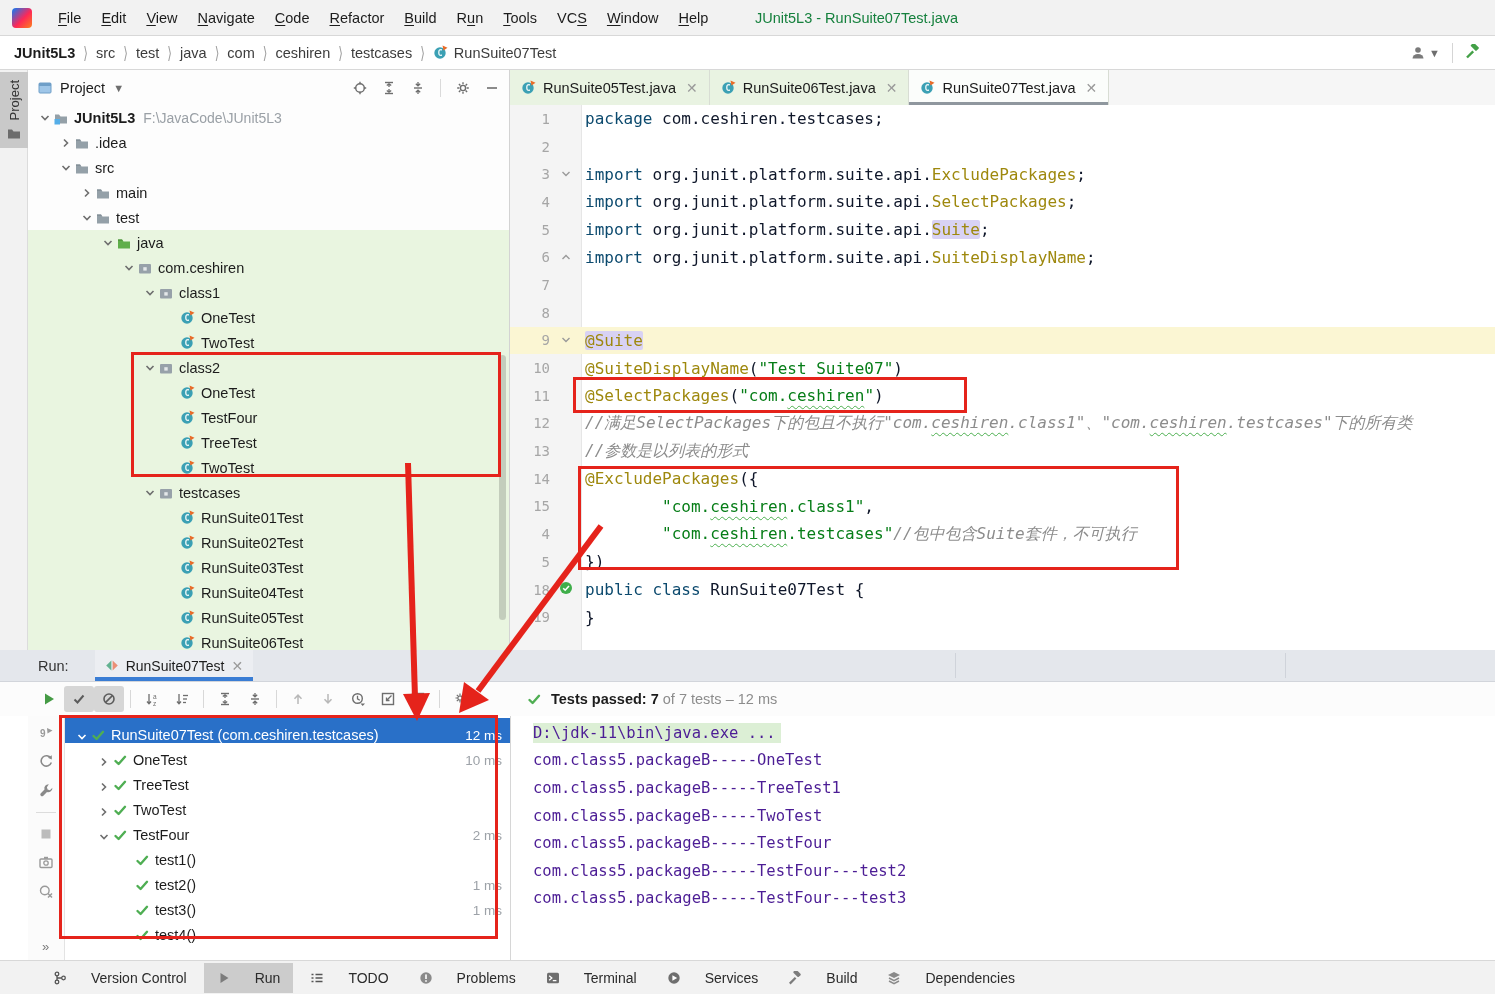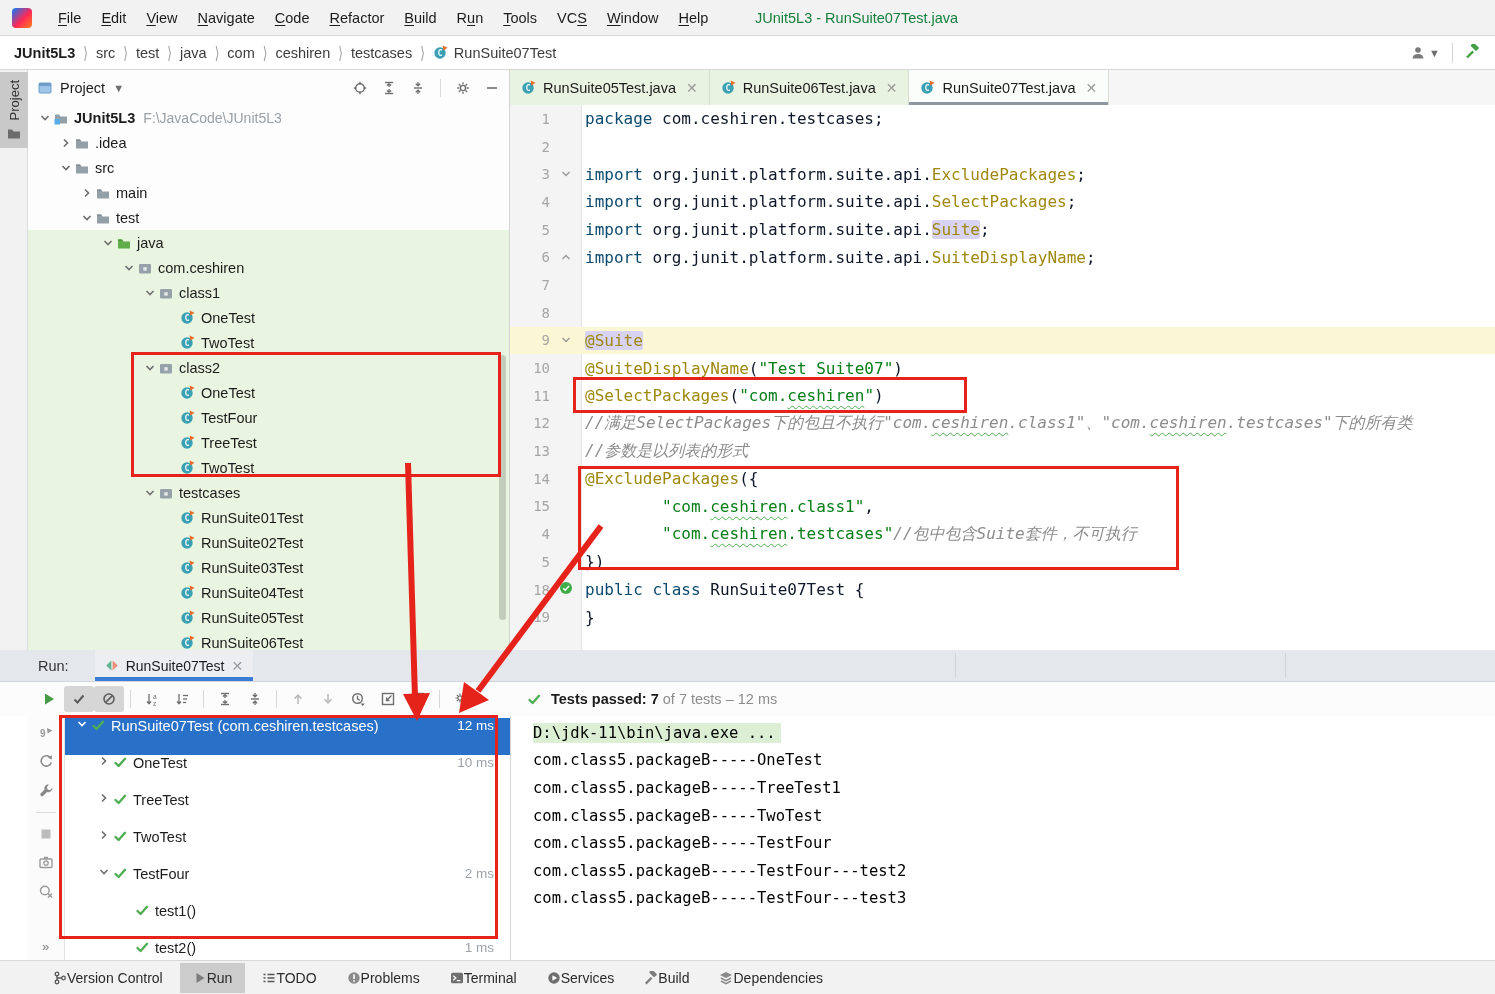--- a/index.html
+++ b/index.html
@@ -100,37 +100,37 @@
                 gap:9px; font-size:14.5px; }
   .rs-bold { font-weight:bold; }
   .rs-rest { color:#8c8c8c; }
   .run-left { position:absolute; left:28px; top:66px; width:37px; height:244px; background:#fbfbfb;
               border-right:1px solid #e3e3e3; display:flex; flex-direction:column; align-items:center;
               gap:14px; padding:10px 0 6px 0; }
   .run-left .lsep { width:20px; height:1px; background:#dcdcdc; }
   .run-left .more { margin-top:auto; color:#7a7a7a; font-size:13px; letter-spacing:1px; }
   .run-tree { position:absolute; left:65px; top:66px; width:445px; height:244px; overflow:hidden;
               font-size:14.5px; padding-top:2px; }
-  .rt-row { height:37px; display:flex; align-items:flex-start; white-space:nowrap; padding-right:16px; }
+  .rt-row { height:25px; display:flex; align-items:flex-end; white-space:nowrap; padding-right:8px; }
   .rt-row.sel { background:#2970c8; color:#fff; }
   .rt-row .tr-chev { color:#6e6e6e; }
   .rt-row.sel .tr-chev { color:#fff; }
   .rt-label { margin-left:5px; }
   .rt-time { margin-left:auto; color:#9da2a8; font-size:13.5px; }
   .rt-row.sel .rt-time { color:#fff; }
   .console { position:absolute; left:510px; top:66px; right:0; height:244px; border-left:1px solid #d6d6d6;
-             font-family:"DejaVu Sans Mono","Liberation Mono",monospace; font-size:15.5px; color:#000000;
+             font-family:"DejaVu Sans Mono","Liberation Mono",monospace; font-size:15.5px; color:#4c1d95;
              padding-top:3px; overflow:hidden; }
   .con-line { height:27.6px; display:flex; align-items:center; padding-left:22px; white-space:pre; }
   .con-hl { background:#dcefd5; padding:1px 5px 1px 0; }
 
   
   .statusbar { position:absolute; left:0; top:960px; width:1495px; height:34px; background:#f2f2f2;
                border-top:1px solid #d8d8d8; display:flex; align-items:center; padding-left:40px; gap:4px; }
-  .sb-item { display:flex; align-items:center; gap:0; padding:7px 13px; font-size:14px; color:#2b2b2b;
+  .sb-item { display:flex; align-items:center; gap:24px; padding:7px 13px; font-size:14px; color:#2b2b2b;
              cursor:pointer; }
   .sb-item.active { background:#cccccc; }
 
   
   .rbox { position:absolute; border:3px solid #e5231b; z-index:44; pointer-events:none; }
   #arrow-overlay { position:absolute; left:0; top:0; width:1495px; height:994px; z-index:45; pointer-events:none; }
 </style>
 </head>
 <body>
 

